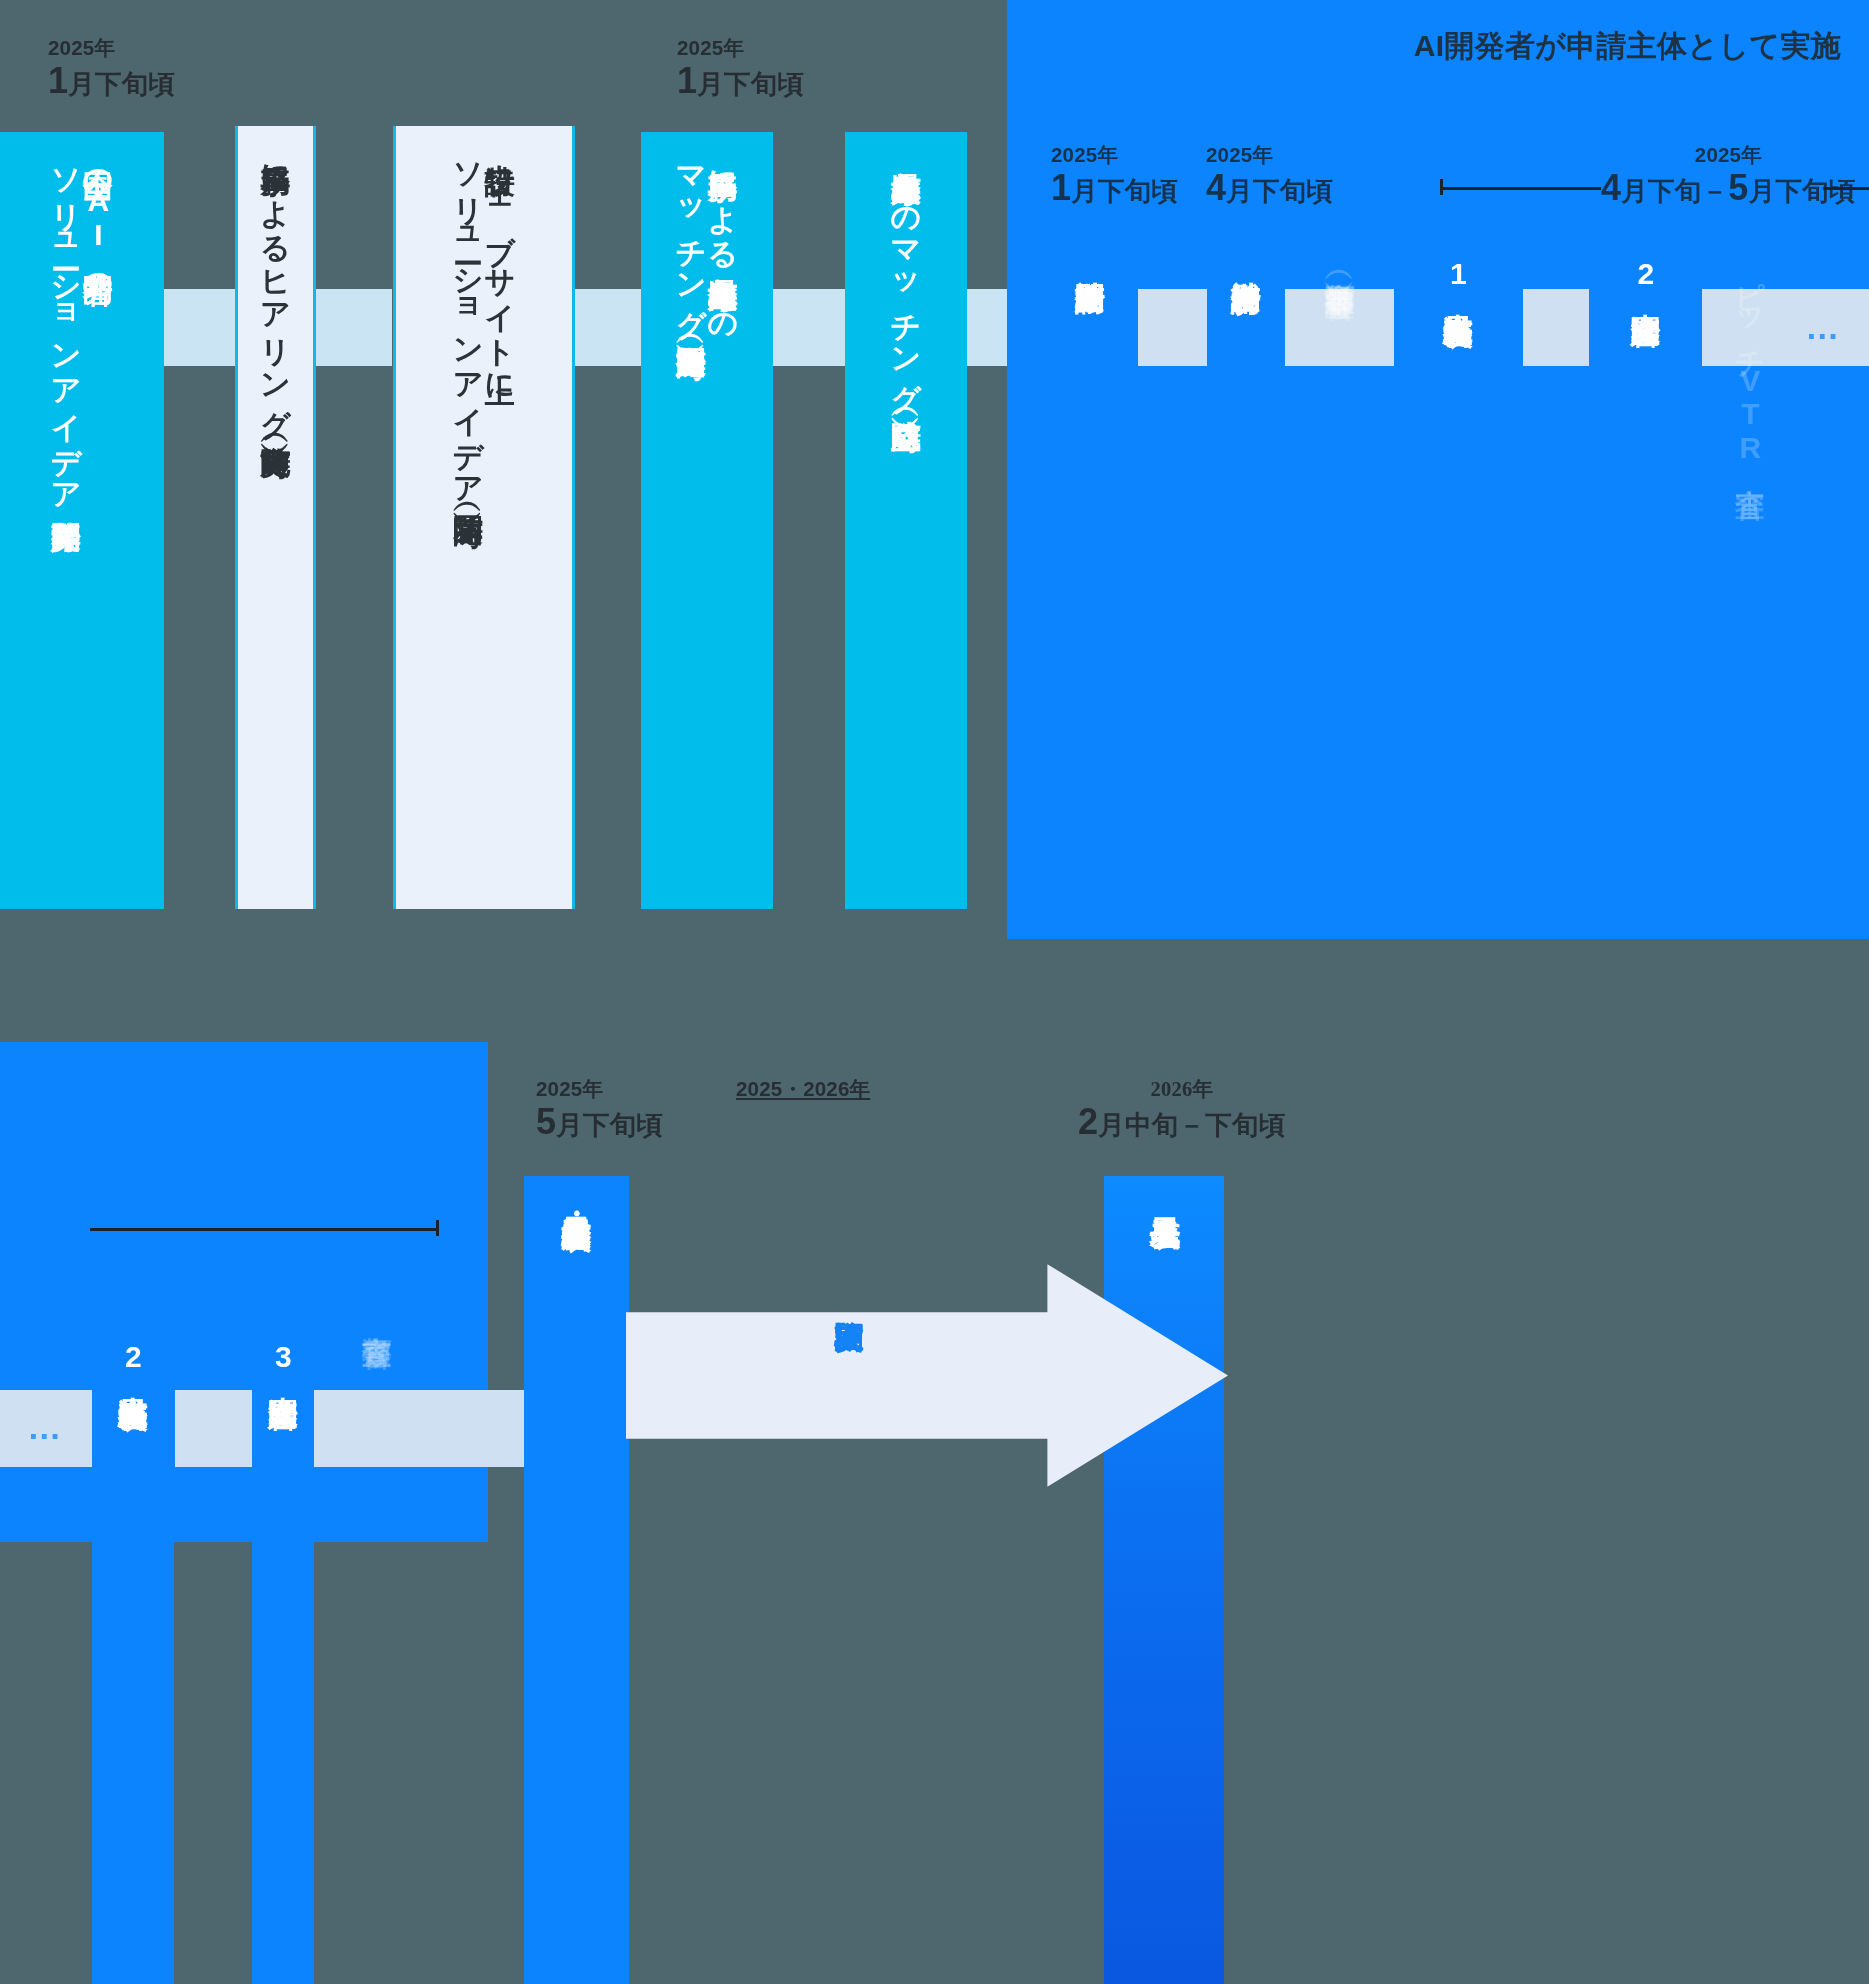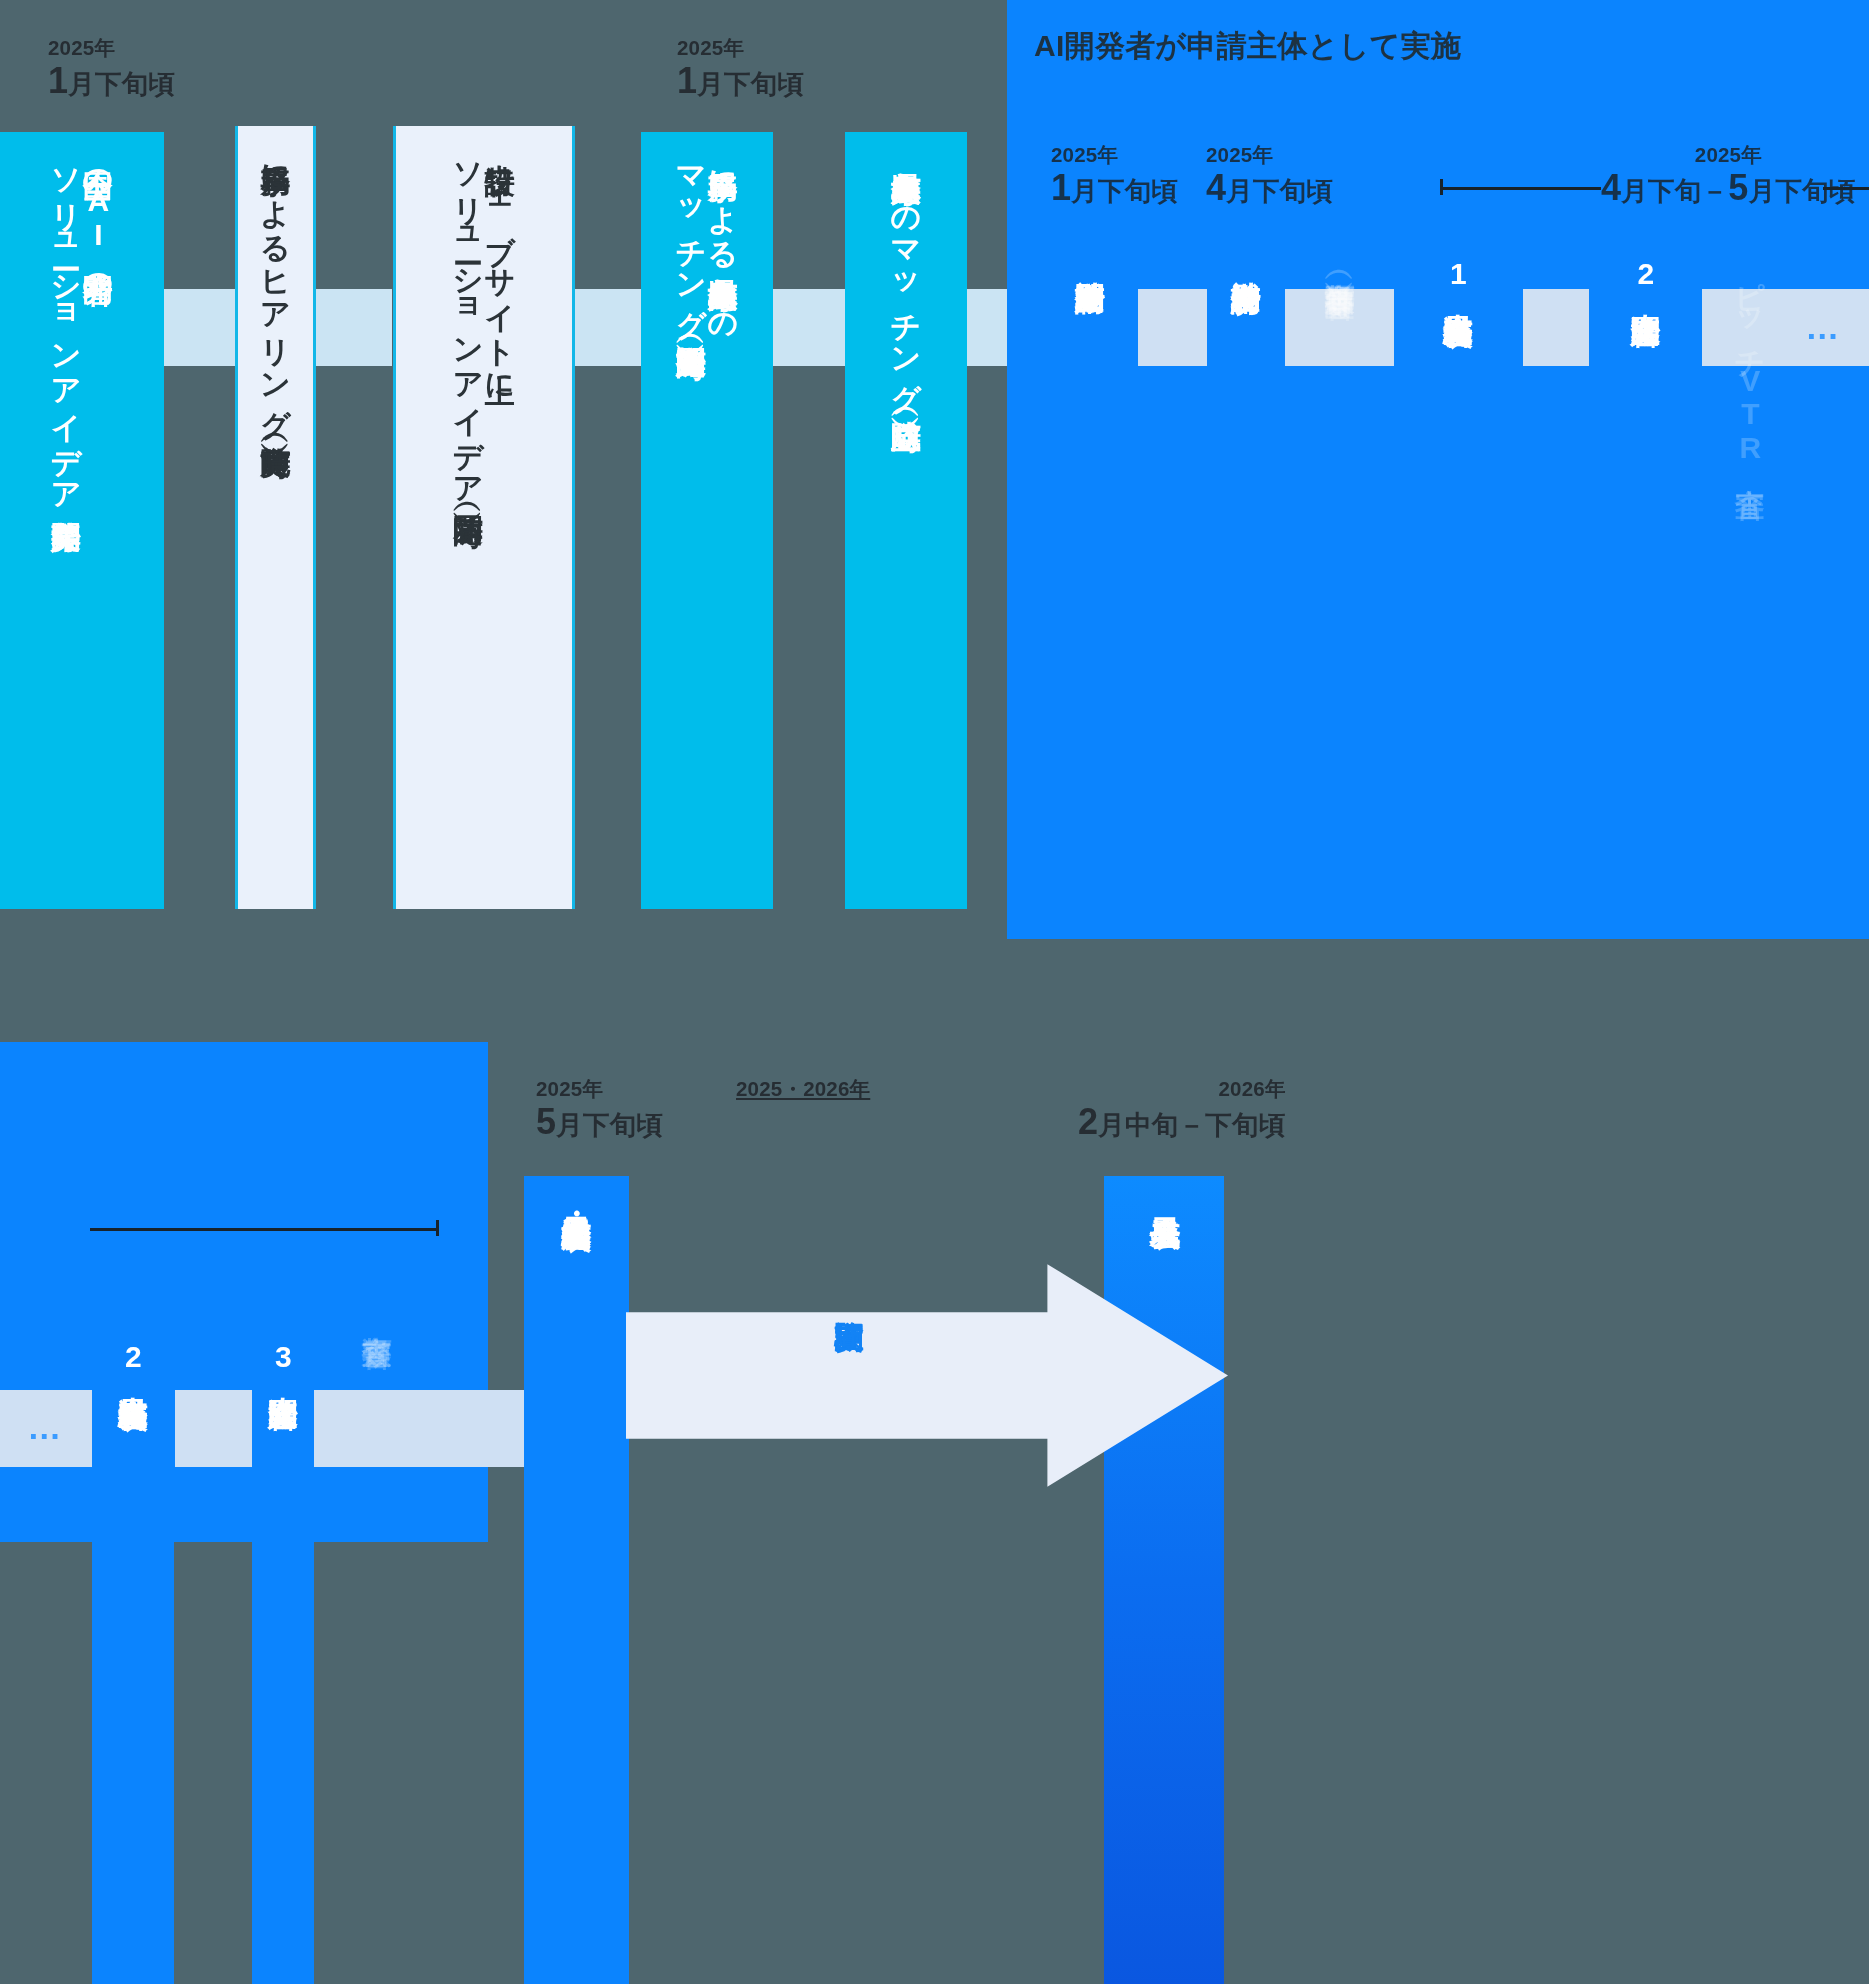--- a/index.html
+++ b/index.html
@@ -106,21 +106,21 @@
   <div class="vtext">事務局による広島県内企業等との
 マッチング支援開始（随時）</div>
 </div>
 
 <div class="card card-cyan" style="left:845px;top:132px;width:122px;height:777px;">
   <div class="vtext">広島県内企業等とのマッチング成立（随時）</div>
 </div>
 
 <div class="group-panel" style="left:1007px;top:0px;width:863px;height:939px;"></div>
 
-<div class="group-title" style="left:1034px;top:29px;width:807px;">
+<div class="group-title" style="left:1034px;top:29px;width:807px;text-align:right;">
   <span class="t1">AI開発者が申請主体として実施</span>
 </div>
 
 <div class="datelbl onblue" style="left:1051px;top:144px;">
   <span class="yr">2025年</span>
   <span class="md"><b class="big">1</b><span>月下旬頃</span></span>
 </div>
 <div class="datelbl onblue" style="left:1206px;top:144px;">
   <span class="yr">2025年</span>
   <span class="md"><b class="big">4</b><span>月下旬頃</span></span>
@@ -171,21 +171,21 @@
 <div class="group-panel" style="left:0px;top:1042px;width:488px;height:500px;"></div>
 
 <div class="datelbl" style="left:536px;top:1078px;">
   <span class="yr">2025年</span>
   <span class="md"><b class="big">5</b><span>月下旬頃</span></span>
 </div>
 <div class="datelbl" style="left:736px;top:1078px;">
   <span class="yr" style="text-decoration:underline;">2025・2026年</span>
 </div>
 <div class="datelbl" style="left:1078px;top:1078px;">
-  <span class="yr" style="text-align:right;">2026年</span>
+  <span class="yr" style="text-align:center;font-family:Liberation Serif, serif;">2026年</span>
   <span class="md"><b class="big">2</b><span>月中旬－下旬頃</span></span>
 </div>
 
 <div class="bracket" style="left:90px;top:1219px;width:349px;height:18px;">
   <div class="hl"></div>
   <div class="cap r"></div>
 </div>
 
 <div class="band bl" style="left:0px;top:1390px;width:92px;height:77px;"></div>
 <div class="band bl" style="left:175px;top:1390px;width:77px;height:77px;"></div>

